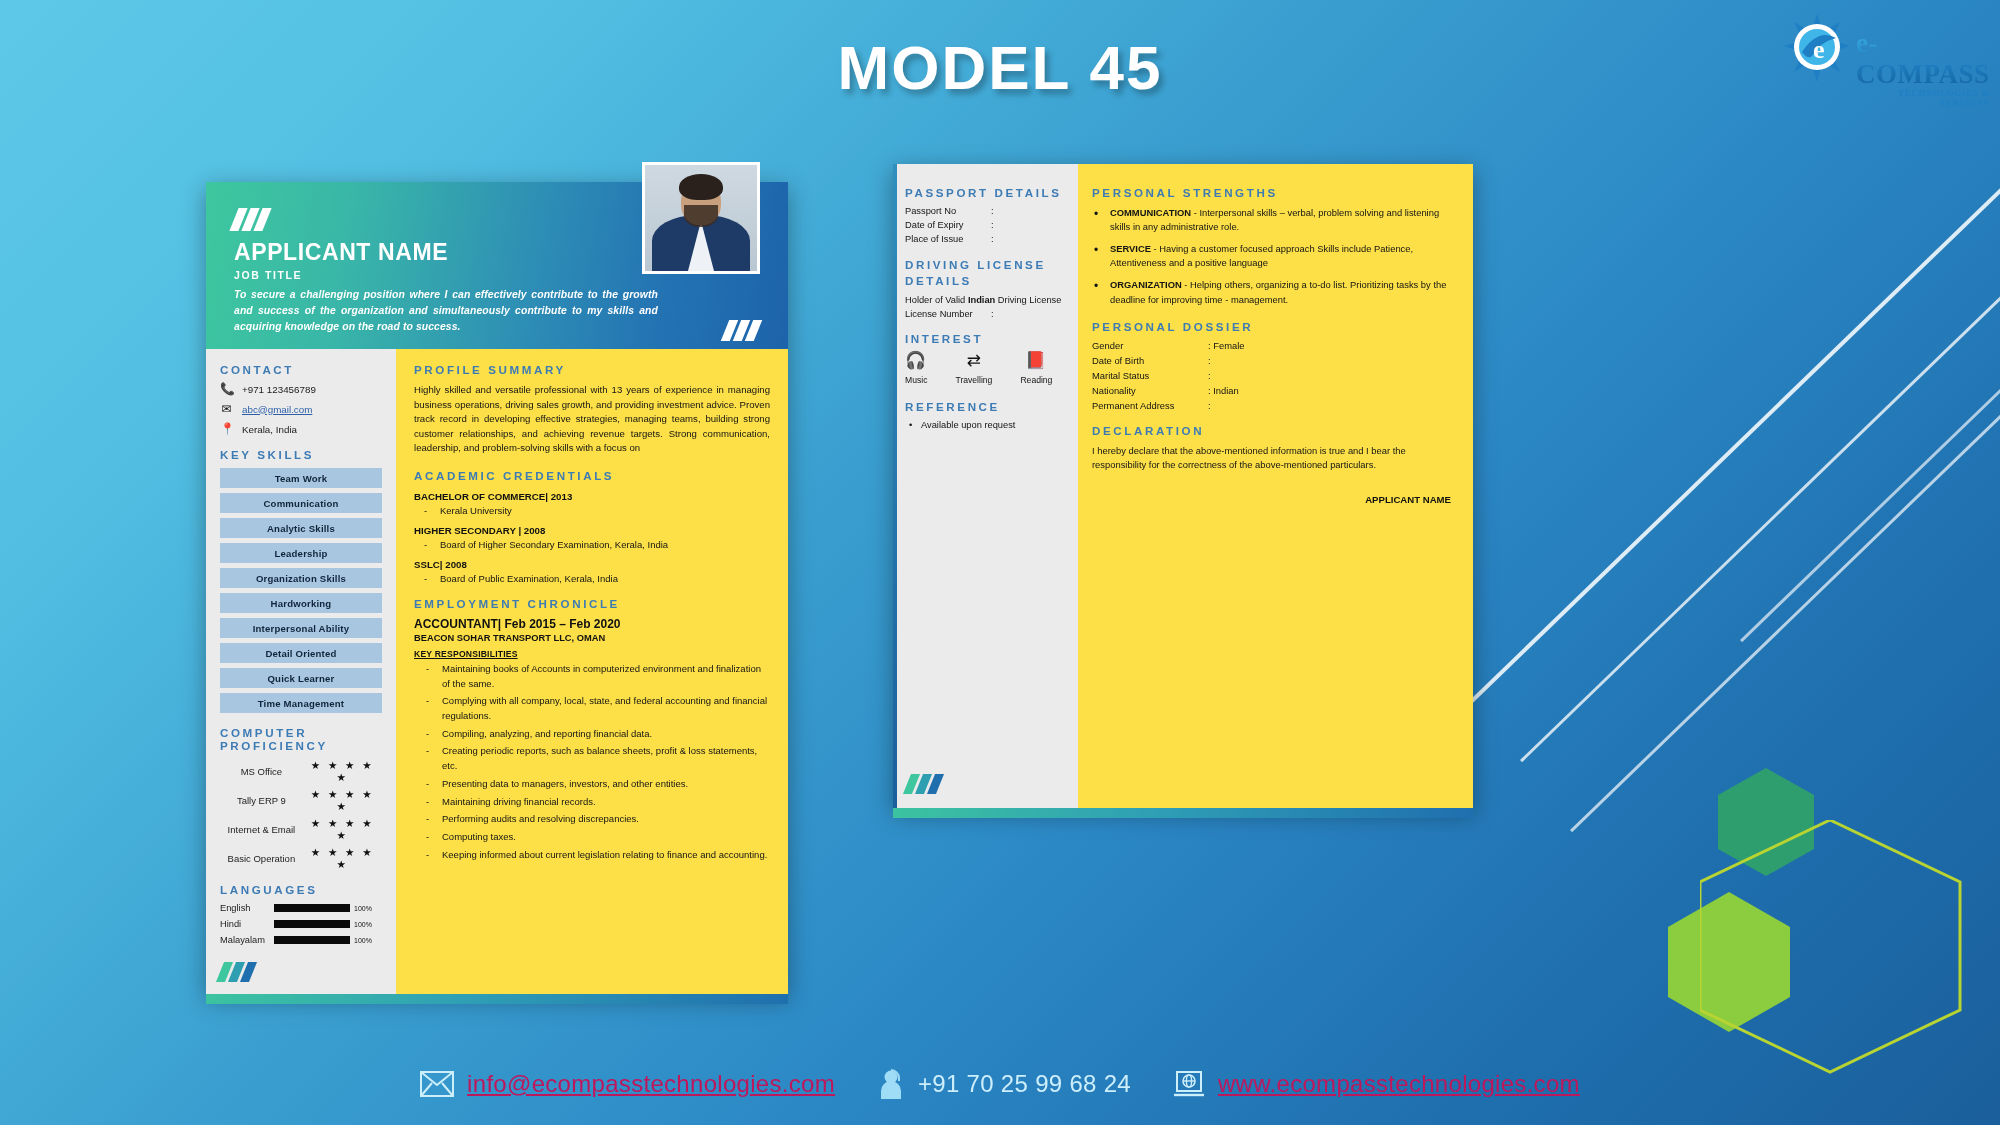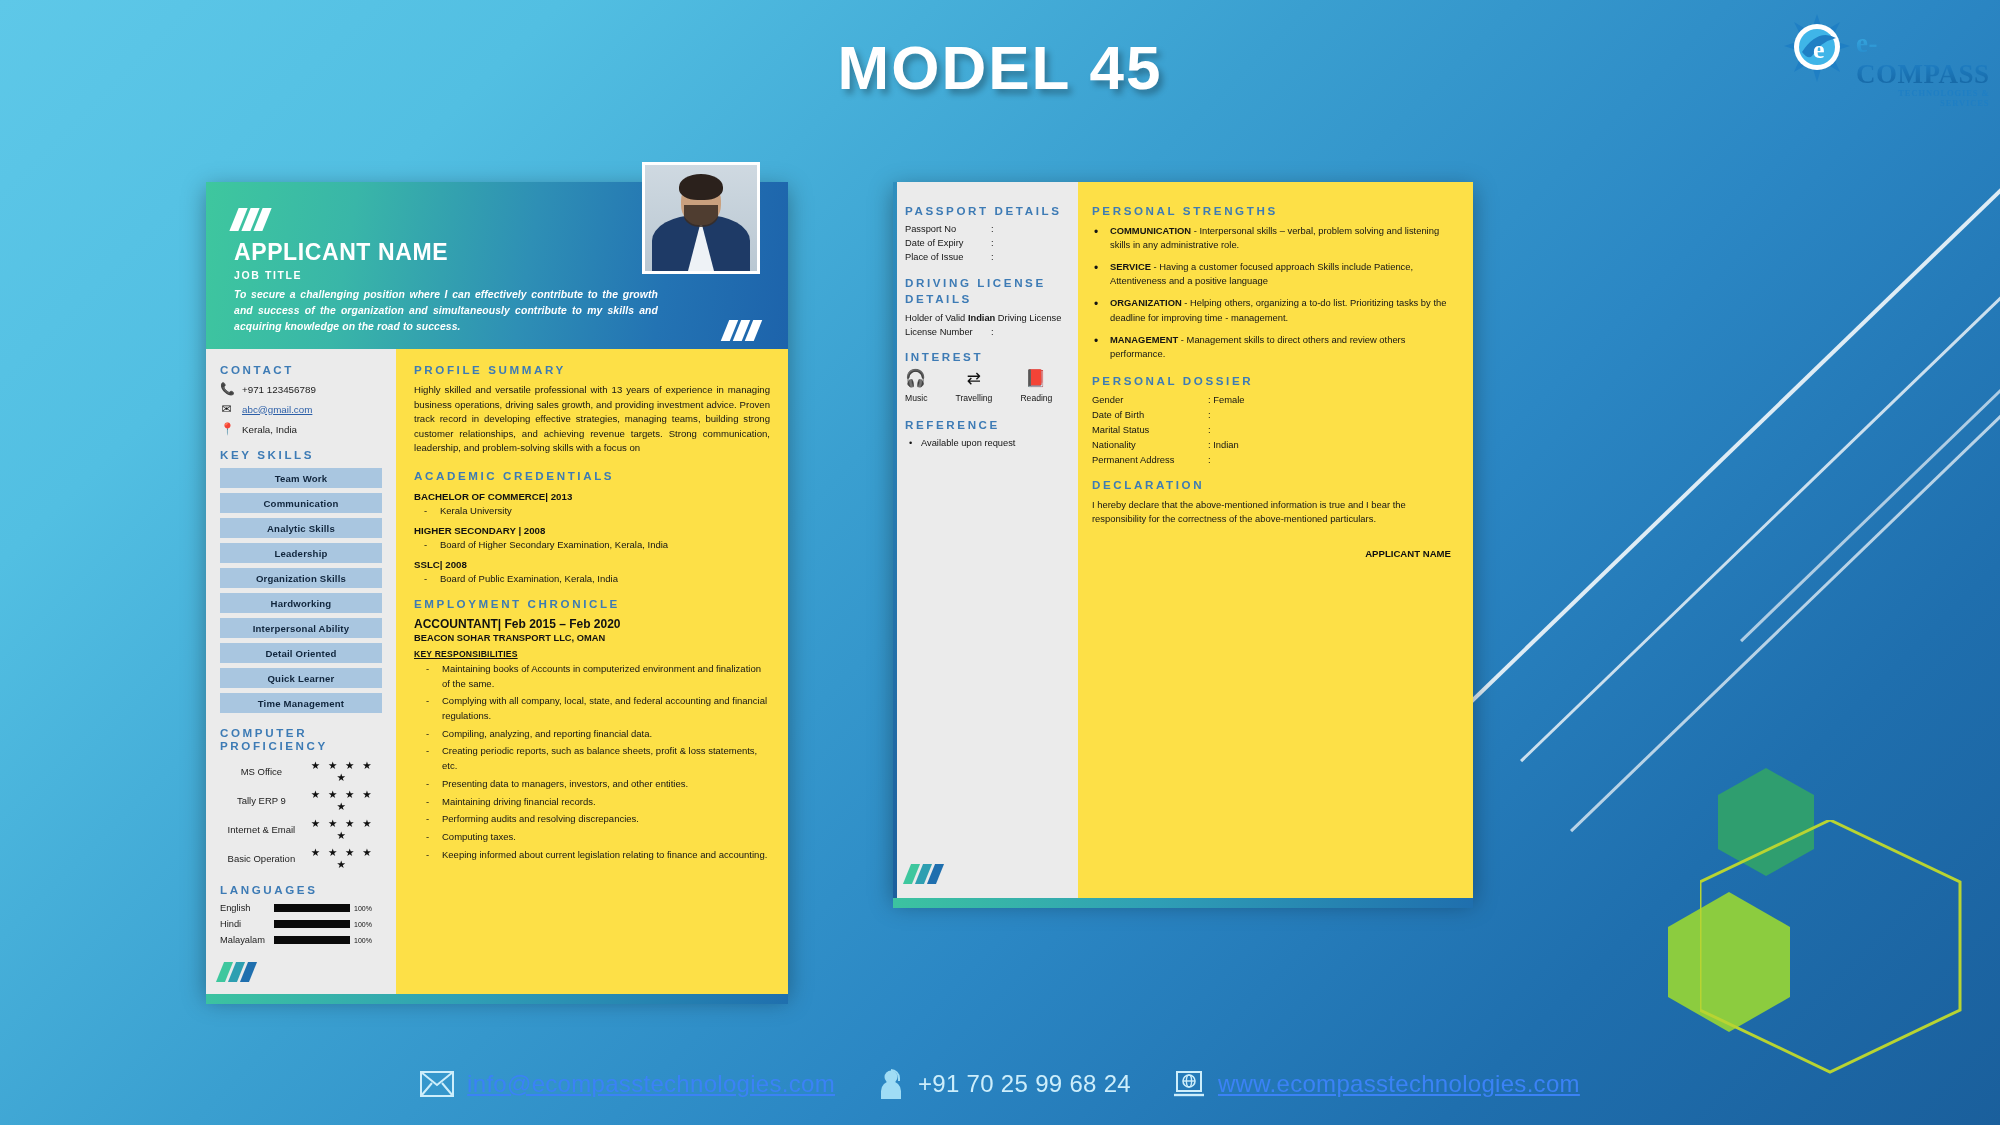--- a/index.html
+++ b/index.html
@@ -117,21 +117,21 @@
   .job-role { font-size: 12px; font-weight: bold; color: #b8651b; }
   .job-role span { color: #111; }
   .job-org { font-size: 9.3px; font-weight: bold; color:#111; margin-top: 2px; }
   .key-resp { font-size: 8.6px; font-weight: bold; color:#111; margin-top: 6px;
     text-decoration: underline; letter-spacing: .2px; }
   .resp-item { font-size: 9.5px; line-height: 1.55; color:#141414; margin-top: 3px;
     padding-left: 28px; position: relative; }
   .resp-item::before { content:"-"; position:absolute; left: 12px; }
 
   
-  #page2 { left: 893px; top: 182px; width: 580px; height: 716px; }
+  #page2 { left: 893px; top: 164px; width: 580px; height: 644px; }
   .p2-body { display:flex; height: 100%; }
   .p2-left { width: 185px; background:#ebebeb; padding: 22px 10px 0 12px; position: relative; }
   .p2-right { flex: 1; background:#fde047; padding: 22px 22px 0 14px; }
   .p2-left::before { content:""; position:absolute; left:0; top:0; bottom:0; width:4px;
     background: linear-gradient(180deg,#2f8fbe,#1c5f9d); }
 
   .dt-row { display:flex; font-size: 9.3px; color:#141414; margin-bottom: 4px; }
   .dt-row .k { width: 86px; }
   .dt-row .v { }
   .dl-line { font-size: 9.3px; color:#141414; margin-bottom: 4px; }
@@ -155,21 +155,21 @@
   .decl-text { font-size: 9.4px; line-height: 1.5; color:#141414; }
   .decl-sign { font-size: 9.6px; font-weight: bold; color:#111; text-align: right; margin-top: 22px; }
   .p2-foot-slashes { position:absolute; left: 14px; bottom: 14px; display:flex; gap:3px; }
   .p2-foot-slashes i { width: 9px; height: 20px; transform: skewX(-22deg); }
 
   
   .footer { position: absolute; left: 0; bottom: 26px; width: 100%;
     display:flex; justify-content:center; align-items:center; gap: 42px; }
   .f-item { display:flex; align-items:center; gap: 13px; color:#cdeefb; }
   .f-item .ftxt { font-size: 24px; letter-spacing: .3px; }
-  .f-item a.ftxt { color:#3b82f6; text-decoration: underline; }
+  .f-item a.ftxt { color:#be185d; text-decoration: underline; }
   .f-ic svg { display:block; }
 </style>
 </head>
 <body>
 
 <div class="bg-deco">
   <div class="diag" style="width:760px;height:4px;left:1470px;top:700px;transform:rotate(-44deg);"></div>
   <div class="diag" style="width:700px;height:3px;left:1520px;top:760px;transform:rotate(-44deg);opacity:.9;"></div>
   <div class="diag" style="width:640px;height:3px;left:1570px;top:830px;transform:rotate(-44deg);opacity:.8;"></div>
   <div class="diag" style="width:420px;height:3px;left:1740px;top:640px;transform:rotate(-44deg);opacity:.75;"></div>
@@ -378,21 +378,20 @@
           <i style="background:#2e9fb1"></i>
           <i style="background:#1f6fae"></i>
       </div>
     </div>
 
     <div class="p2-right">
       <div class="sec-title">PERSONAL STRENGTHS</div>
       <div class="str-item"><b>COMMUNICATION</b><span> - Interpersonal skills – verbal, problem solving and listening skills in any administrative role.</span></div>
       <div class="str-item"><b>SERVICE</b><span> - Having a customer focused approach Skills include Patience, Attentiveness and a positive language</span></div>
       <div class="str-item"><b>ORGANIZATION</b><span> - Helping others, organizing a to-do list. Prioritizing tasks by the deadline for improving time - management.</span></div>
-      <div class="str-item"><b>MANAGEMENT</b><span> - Management skills to direct others and review others performance.</span></div>
 
       <div class="sec-title mt">PERSONAL DOSSIER</div>
       <div class="dossier-row">
         <span class="k">Gender</span>
         <span>: Female</span>
       </div>
       <div class="dossier-row">
         <span class="k">Date of Birth</span>
         <span>:</span>
       </div>

